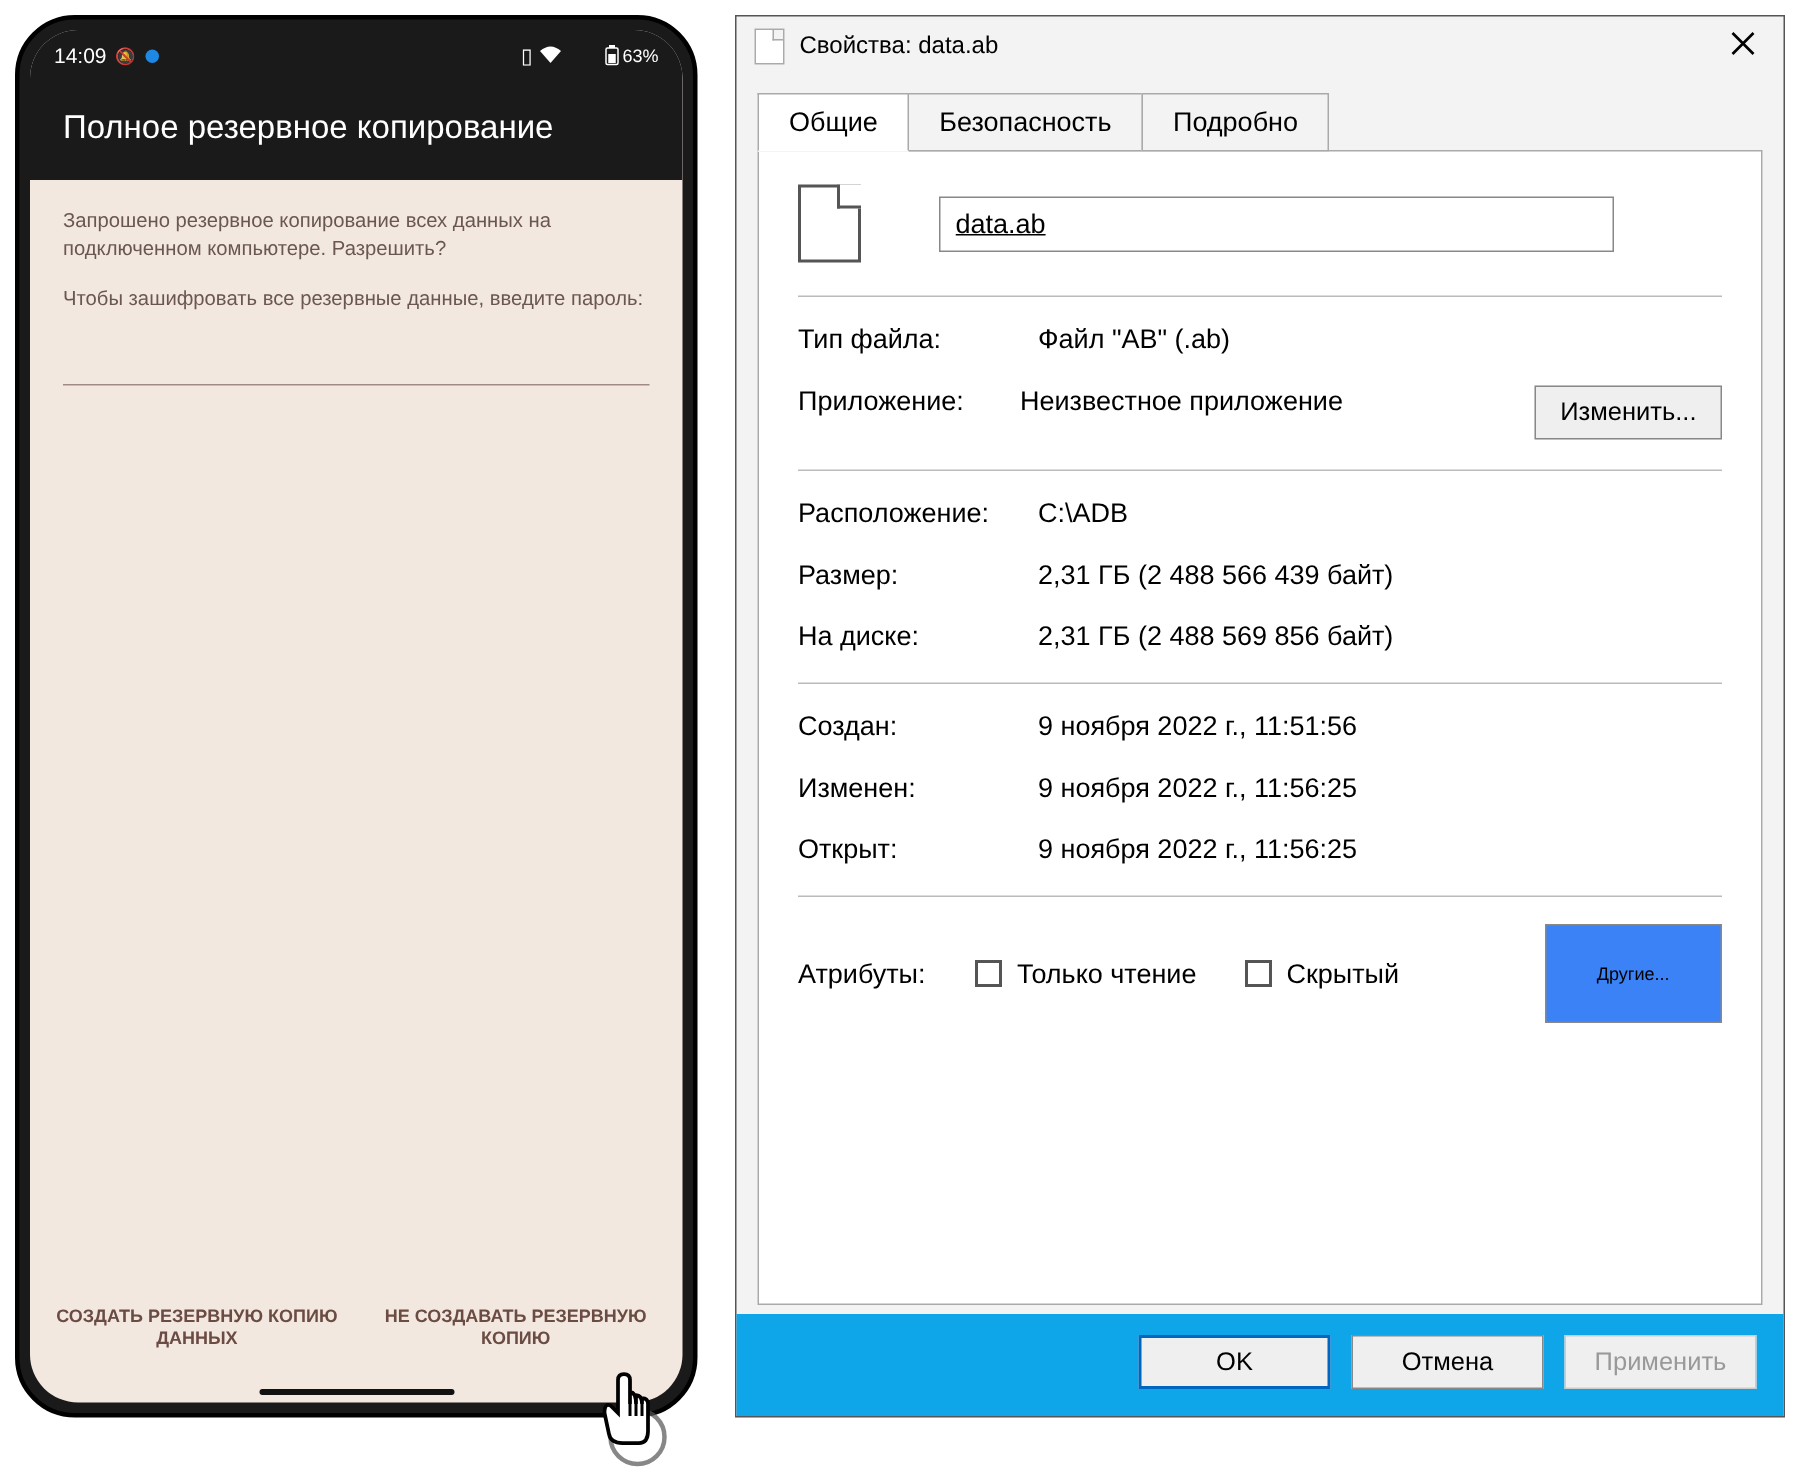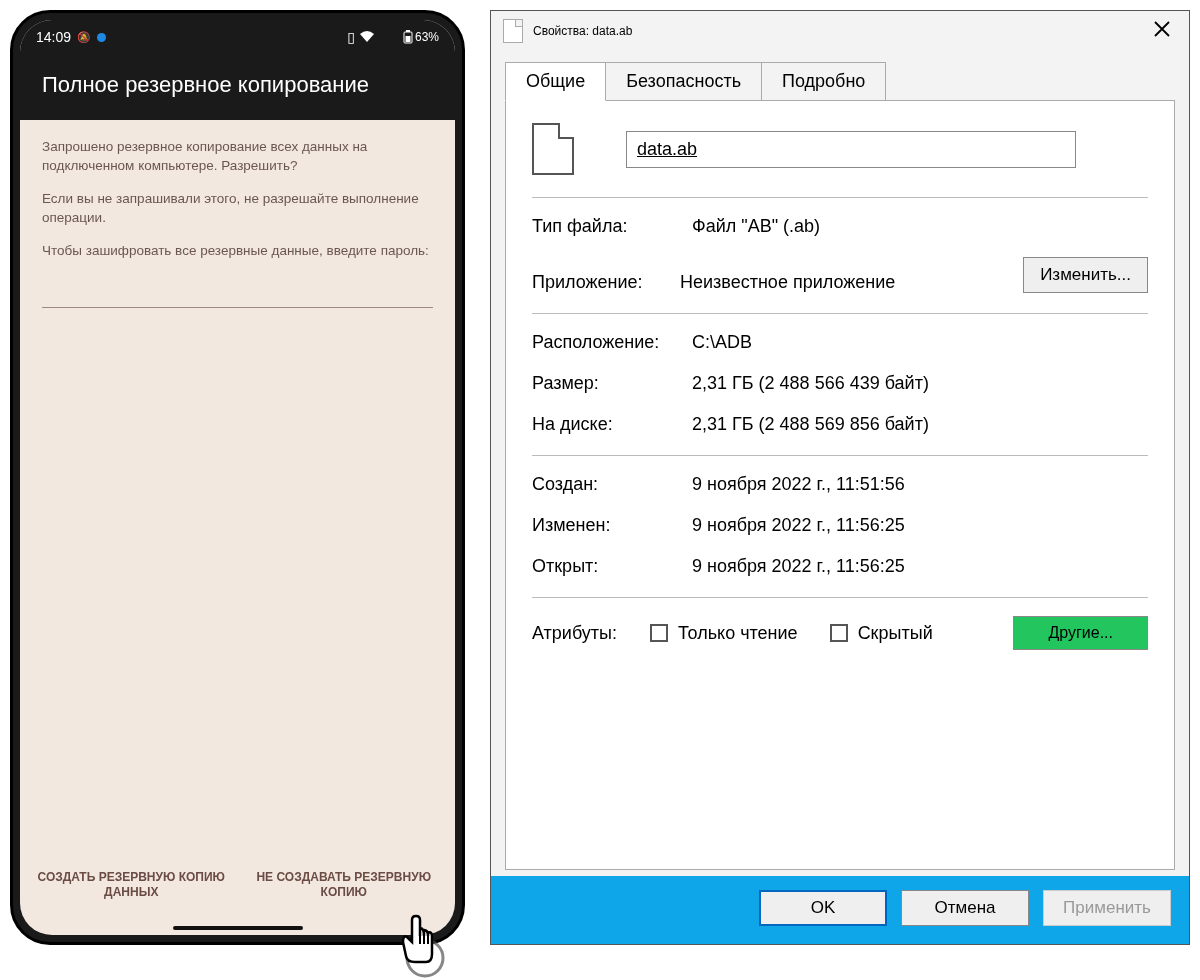--- a/index.html
+++ b/index.html
@@ -125,21 +125,21 @@
       border: 1px solid #555;
       background: #f3f3f3;
       display: flex;
       flex-direction: column;
     }
     .titlebar {
       display: flex;
       align-items: center;
       justify-content: space-between;
       padding: 8px 12px;
-      font-size: 12px;
+      font-size: 16px;
       color: #000;
     }
     .titlebar-left { display: flex; align-items: center; gap: 10px; }
     .title-fileicon {
       width: 20px; height: 24px;
       border: 1px solid #aaa;
       background: #fff;
       position: relative;
     }
     .title-fileicon::before {
@@ -206,21 +206,21 @@
     }
     .sep {
       border: none;
       border-top: 1px solid #bbb;
       margin: 18px 0;
     }
     .kv-row {
       display: flex;
       font-size: 18px;
       margin-bottom: 20px;
-      align-items: flex-end;
+      align-items: flex-start;
     }
     .kv-label { width: 160px; color:#000;}
     .kv-value { color:#000; }
     .change-btn {
       margin-left: auto;
       font-size: 17px;
       padding: 7px 16px;
       background: #efefef;
       border: 1px solid #888;
       cursor: pointer;
@@ -229,23 +229,23 @@
       display:flex; align-items:center; gap:10px; font-size:18px;
     }
     .attr-cb {
       width: 18px; height: 18px;
       border: 2px solid #555; background:#fff;
       display:inline-block;
     }
     .attr-label-txt { margin-right: 22px; }
     .other-btn {
       margin-left: auto;
-      font-size: 16px;
-      padding: 7px 34px;
-      background: #22c55e;
+      font-size: 12px;
+      padding: 25px 34px;
+      background: #3b82f6;
       border: 1px solid #888;
       cursor: pointer;
     }
     .props-footer {
       display: flex;
       justify-content: flex-end;
       gap: 14px;
       padding: 14px 18px 18px;
       background: #0ea5e9;
     }
@@ -293,21 +293,20 @@
               </svg>
             <span>63%</span>
           </span>
         </div>
       </div>
 
       <div class="notch-header">Полное резервное копирование</div>
 
       <div class="backup-body">
         <p>Запрошено резервное копирование всех данных на подключенном компьютере. Разрешить?</p>
-        <p>Если вы не запрашивали этого, не разрешайте выполнение операции.</p>
         <p>Чтобы зашифровать все резервные данные, введите пароль:</p>
         <input class="pw-underline" type="password" style="">
       </div>
 
       <div class="backup-actions">
         <button class="backup-btn">СОЗДАТЬ РЕЗЕРВНУЮ КОПИЮ ДАННЫХ</button>
         <button class="backup-btn">НЕ СОЗДАВАТЬ РЕЗЕРВНУЮ КОПИЮ</button>
       </div>
 
       <div class="notch-line"></div>

